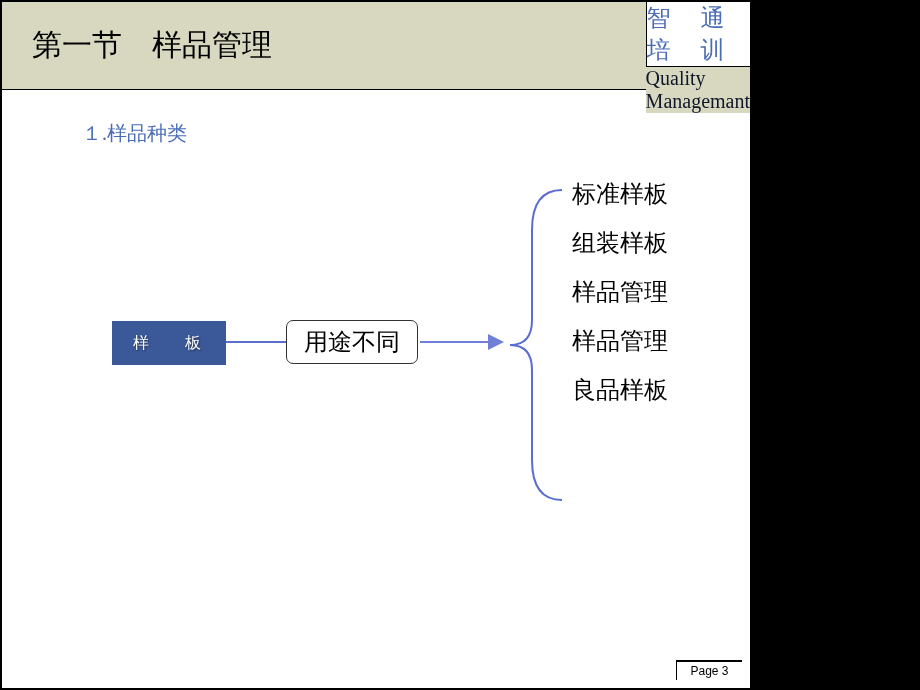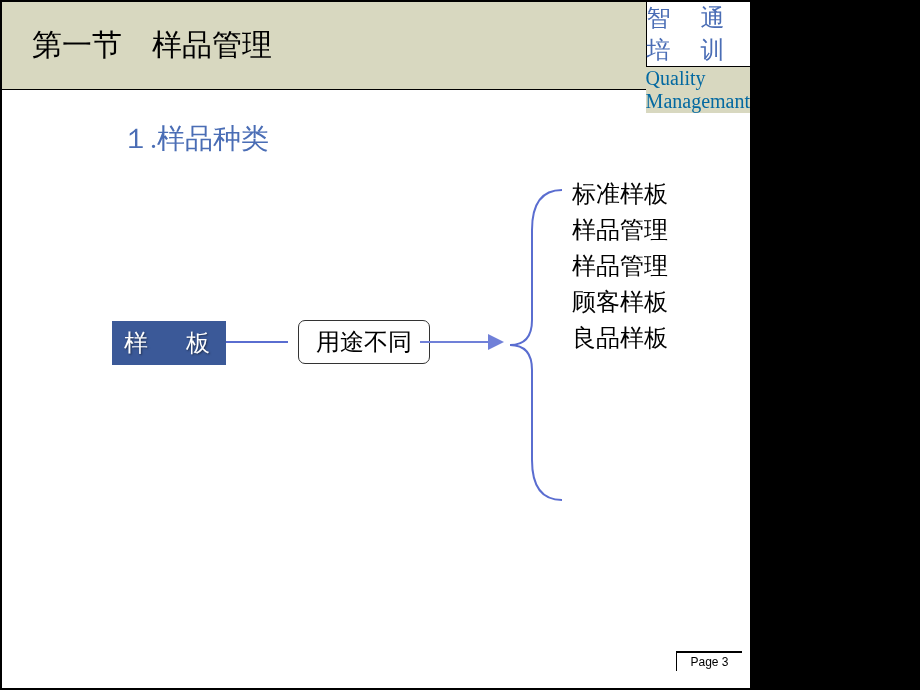--- a/index.html
+++ b/index.html
@@ -48,59 +48,58 @@
       background: #fff;
       border-bottom: 1px solid #000;
       border-left: 1px solid #000;
     }
     .header-right-bottom {
       flex: 1;
       display: flex;
       align-items: center;
       justify-content: center;
       font-size: 20px;
-      color: #0369a1;
+      color: #0f172a;
       background: #d8d8c0;
       font-family: "Times New Roman", serif;
     }
     .content {
       position: relative;
       padding: 30px 0 0 80px;
     }
     .subtitle {
-      font-size: 28px;
+      font-size: 20px;
       color: #4a6db5;
-      margin-left: 40px;
     }
     .diagram {
       position: absolute;
       top: 100px;
       left: 0;
       width: 916px;
       height: 420px;
     }
     .box-sample {
       position: absolute;
       left: 110px;
       top: 131px;
       width: 114px;
       height: 44px;
       background: #3b5998;
       color: #fff;
-      font-size: 24px;
+      font-size: 16px;
       display: flex;
       align-items: center;
       justify-content: center;
       letter-spacing: 16px;
       padding-left: 12px;
       text-shadow: 1px 1px 2px rgba(0,0,0,0.5);
     }
     .box-usage {
       position: absolute;
-      left: 296px;
+      left: 284px;
       top: 130px;
       width: 132px;
       height: 44px;
       background: #fff;
       border: 1px solid #333;
       border-radius: 7px;
       font-size: 24px;
       display: flex;
       align-items: center;
       justify-content: center;
@@ -138,29 +137,29 @@
       top: -10px;
       width: 70px;
       height: 330px;
     }
     .items {
       position: absolute;
       left: 570px;
       top: -12px;
       display: flex;
       flex-direction: column;
-      gap: 4px;
+      gap: 17px;
     }
     .item {
       font-size: 24px;
       color: #000;
     }
     .page-footer {
       position: absolute;
-      bottom: 17px;
+      bottom: 8px;
       right: 8px;
       width: 66px;
       height: 20px;
       background: #fff;
       border-top: 2px solid #000;
       border-left: 1px solid #000;
       font-size: 12px;
       font-family: Arial, sans-serif;
       display: flex;
       align-items: center;
@@ -185,21 +184,21 @@
       <div class="box-sample">样 板</div>
       <div class="line1"></div>
       <div class="box-usage">用途不同</div>
       <div class="line2"></div>
       <div class="arrowhead"></div>
       <svg class="brace-svg" viewBox="0 0 70 330">
         <path d="M 60 10 Q 30 10 30 50 L 30 140 Q 30 165 8 165 Q 30 165 30 190 L 30 280 Q 30 320 60 320" fill="none" stroke="#5a6dd0" stroke-width="2"></path>
       </svg>
       <div class="items">
         <div class="item">标准样板</div>
+        <div class="item">组装样板</div>
         <div class="item">样品管理</div>
         <div class="item">样品管理</div>
-        <div class="item">顾客样板</div>
         <div class="item">良品样板</div>
       </div>
     </div>
   </div>
   <div class="page-footer">Page 3</div>
 </div>
 
 </body></html>

